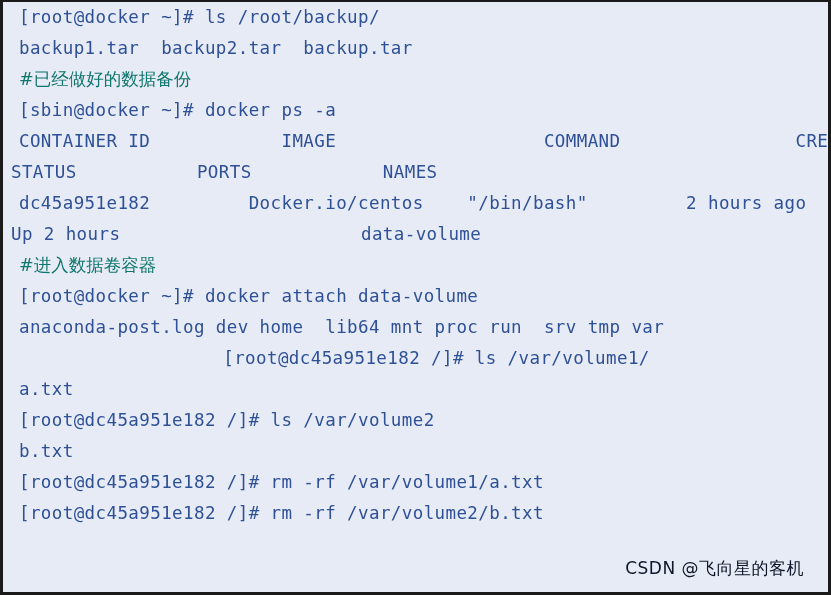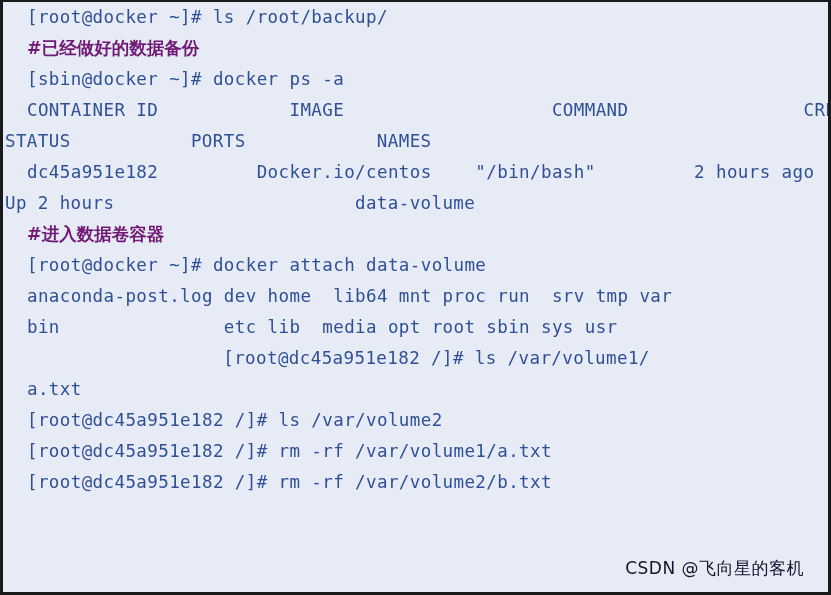--- a/index.html
+++ b/index.html
@@ -31,53 +31,53 @@
     line-height: 31px;
     white-space: pre;
     color: #2e5096;
     font-size: 17.5px;
     letter-spacing: 0.4px;
     overflow: hidden;
   }
   .line.cjk {
     font-family: "DejaVu Sans", "Liberation Sans", sans-serif;
     letter-spacing: 0px;
-    color: #701a75;
-    font-weight: bold;
+    color: #0f766e;
   }
-  .ind-0  { padding-left: 2px; }
-  .ind-1  { padding-left: 24px; }
+  .ind-0  { padding-left: 8px; }
+  .ind-1  { padding-left: 16px; }
   .ind-2  { padding-left: 42px; text-align: center; }
   #watermark {
     position: absolute;
     right: 24px;
     bottom: 12px;
     font-family: "DejaVu Sans", "Liberation Sans", sans-serif;
     font-size: 17px;
     color: #0f172a;
     white-space: pre;
     letter-spacing: 0.5px;
   }
 </style>
 </head>
 <body>
 
 <div id="terminal">
   <div id="lines">
       <div class="line ind-1">[root@docker ~]# ls /root/backup/</div>
+      <div class="line ind-1">backup1.tar  backup2.tar  backup.tar</div>
       <div class="line ind-1 cjk">#已经做好的数据备份</div>
       <div class="line ind-1">[sbin@docker ~]# docker ps -a</div>
       <div class="line ind-1">CONTAINER ID            IMAGE                   COMMAND                CREATED</div>
       <div class="line ind-0">STATUS           PORTS            NAMES</div>
       <div class="line ind-1">dc45a951e182         Docker.io/centos    "/bin/bash"         2 hours ago</div>
       <div class="line ind-0">Up 2 hours                      data-volume</div>
       <div class="line ind-1 cjk">#进入数据卷容器</div>
       <div class="line ind-1">[root@docker ~]# docker attach data-volume</div>
       <div class="line ind-1">anaconda-post.log dev home  lib64 mnt proc run  srv tmp var</div>
-      <div class="line ind-1">bin               etc lib  media opt root sbin sys usr</div>
       <div class="line ind-2">[root@dc45a951e182 /]# ls /var/volume1/</div>
       <div class="line ind-1">a.txt</div>
       <div class="line ind-1">[root@dc45a951e182 /]# ls /var/volume2</div>
+      <div class="line ind-1">b.txt</div>
       <div class="line ind-1">[root@dc45a951e182 /]# rm -rf /var/volume1/a.txt</div>
       <div class="line ind-1">[root@dc45a951e182 /]# rm -rf /var/volume2/b.txt</div>
     </div>
   <div id="watermark">CSDN @飞向星的客机</div>
 </div>
 
 </body></html>

